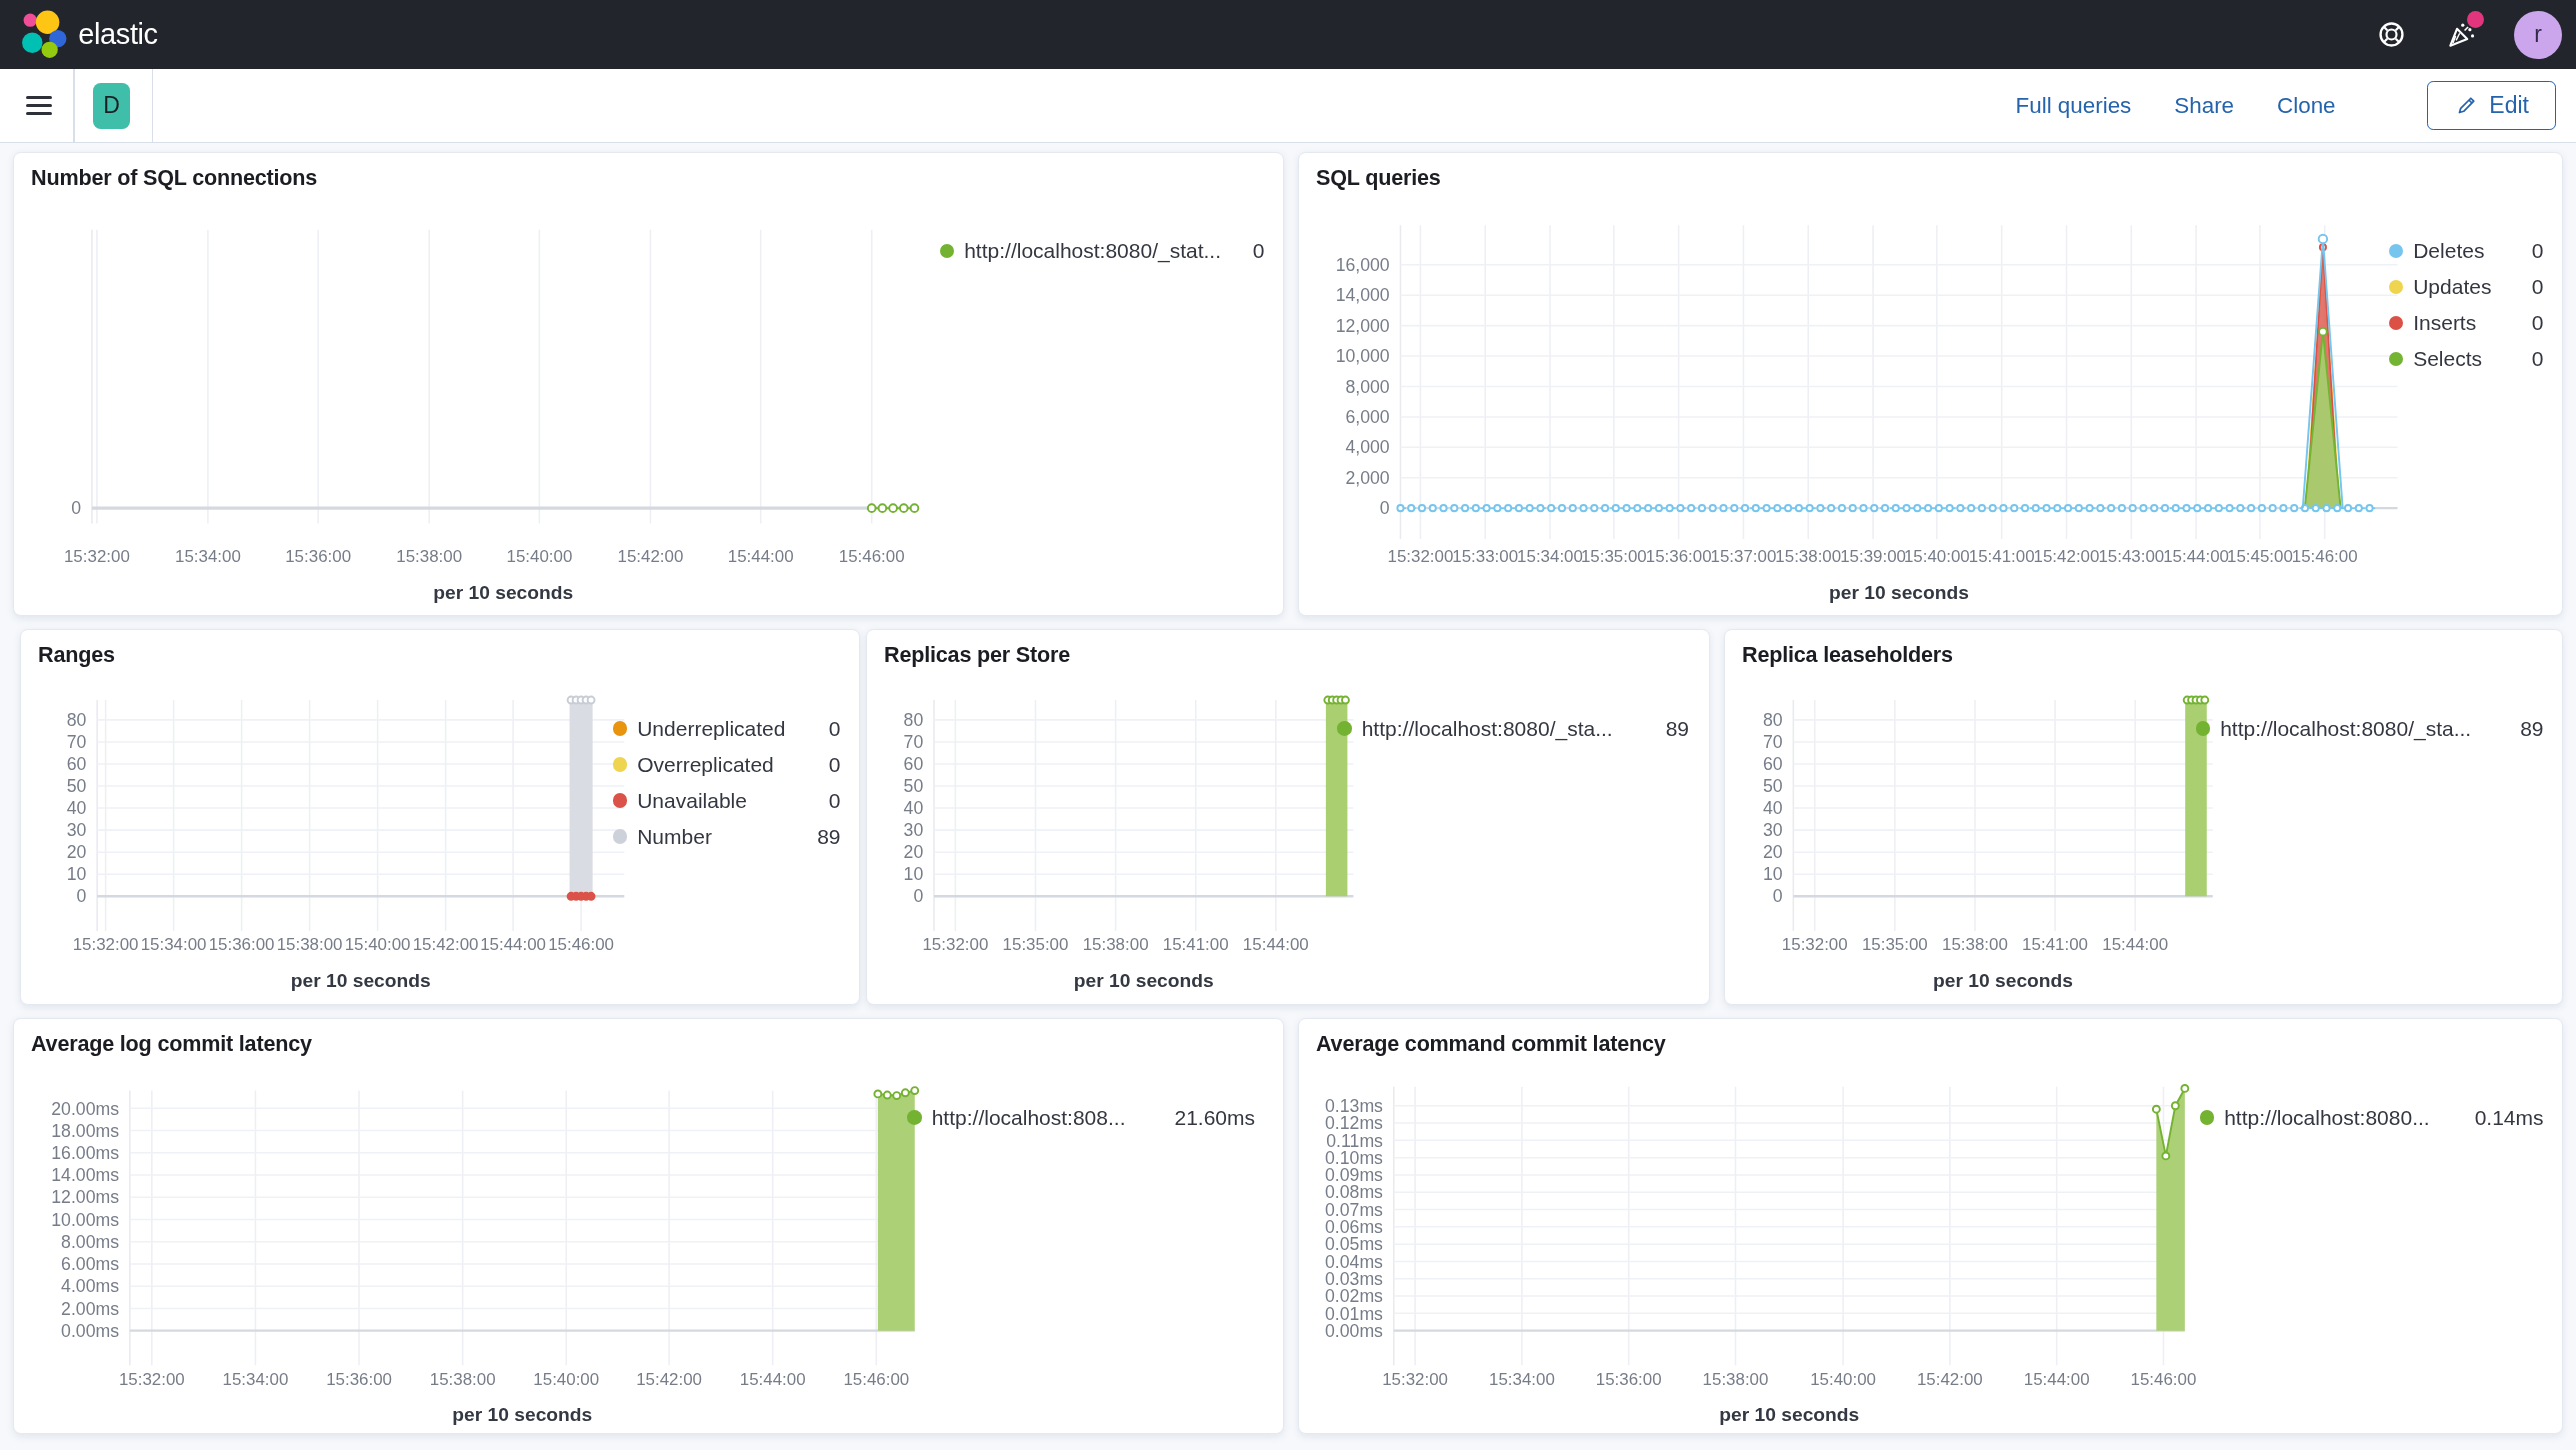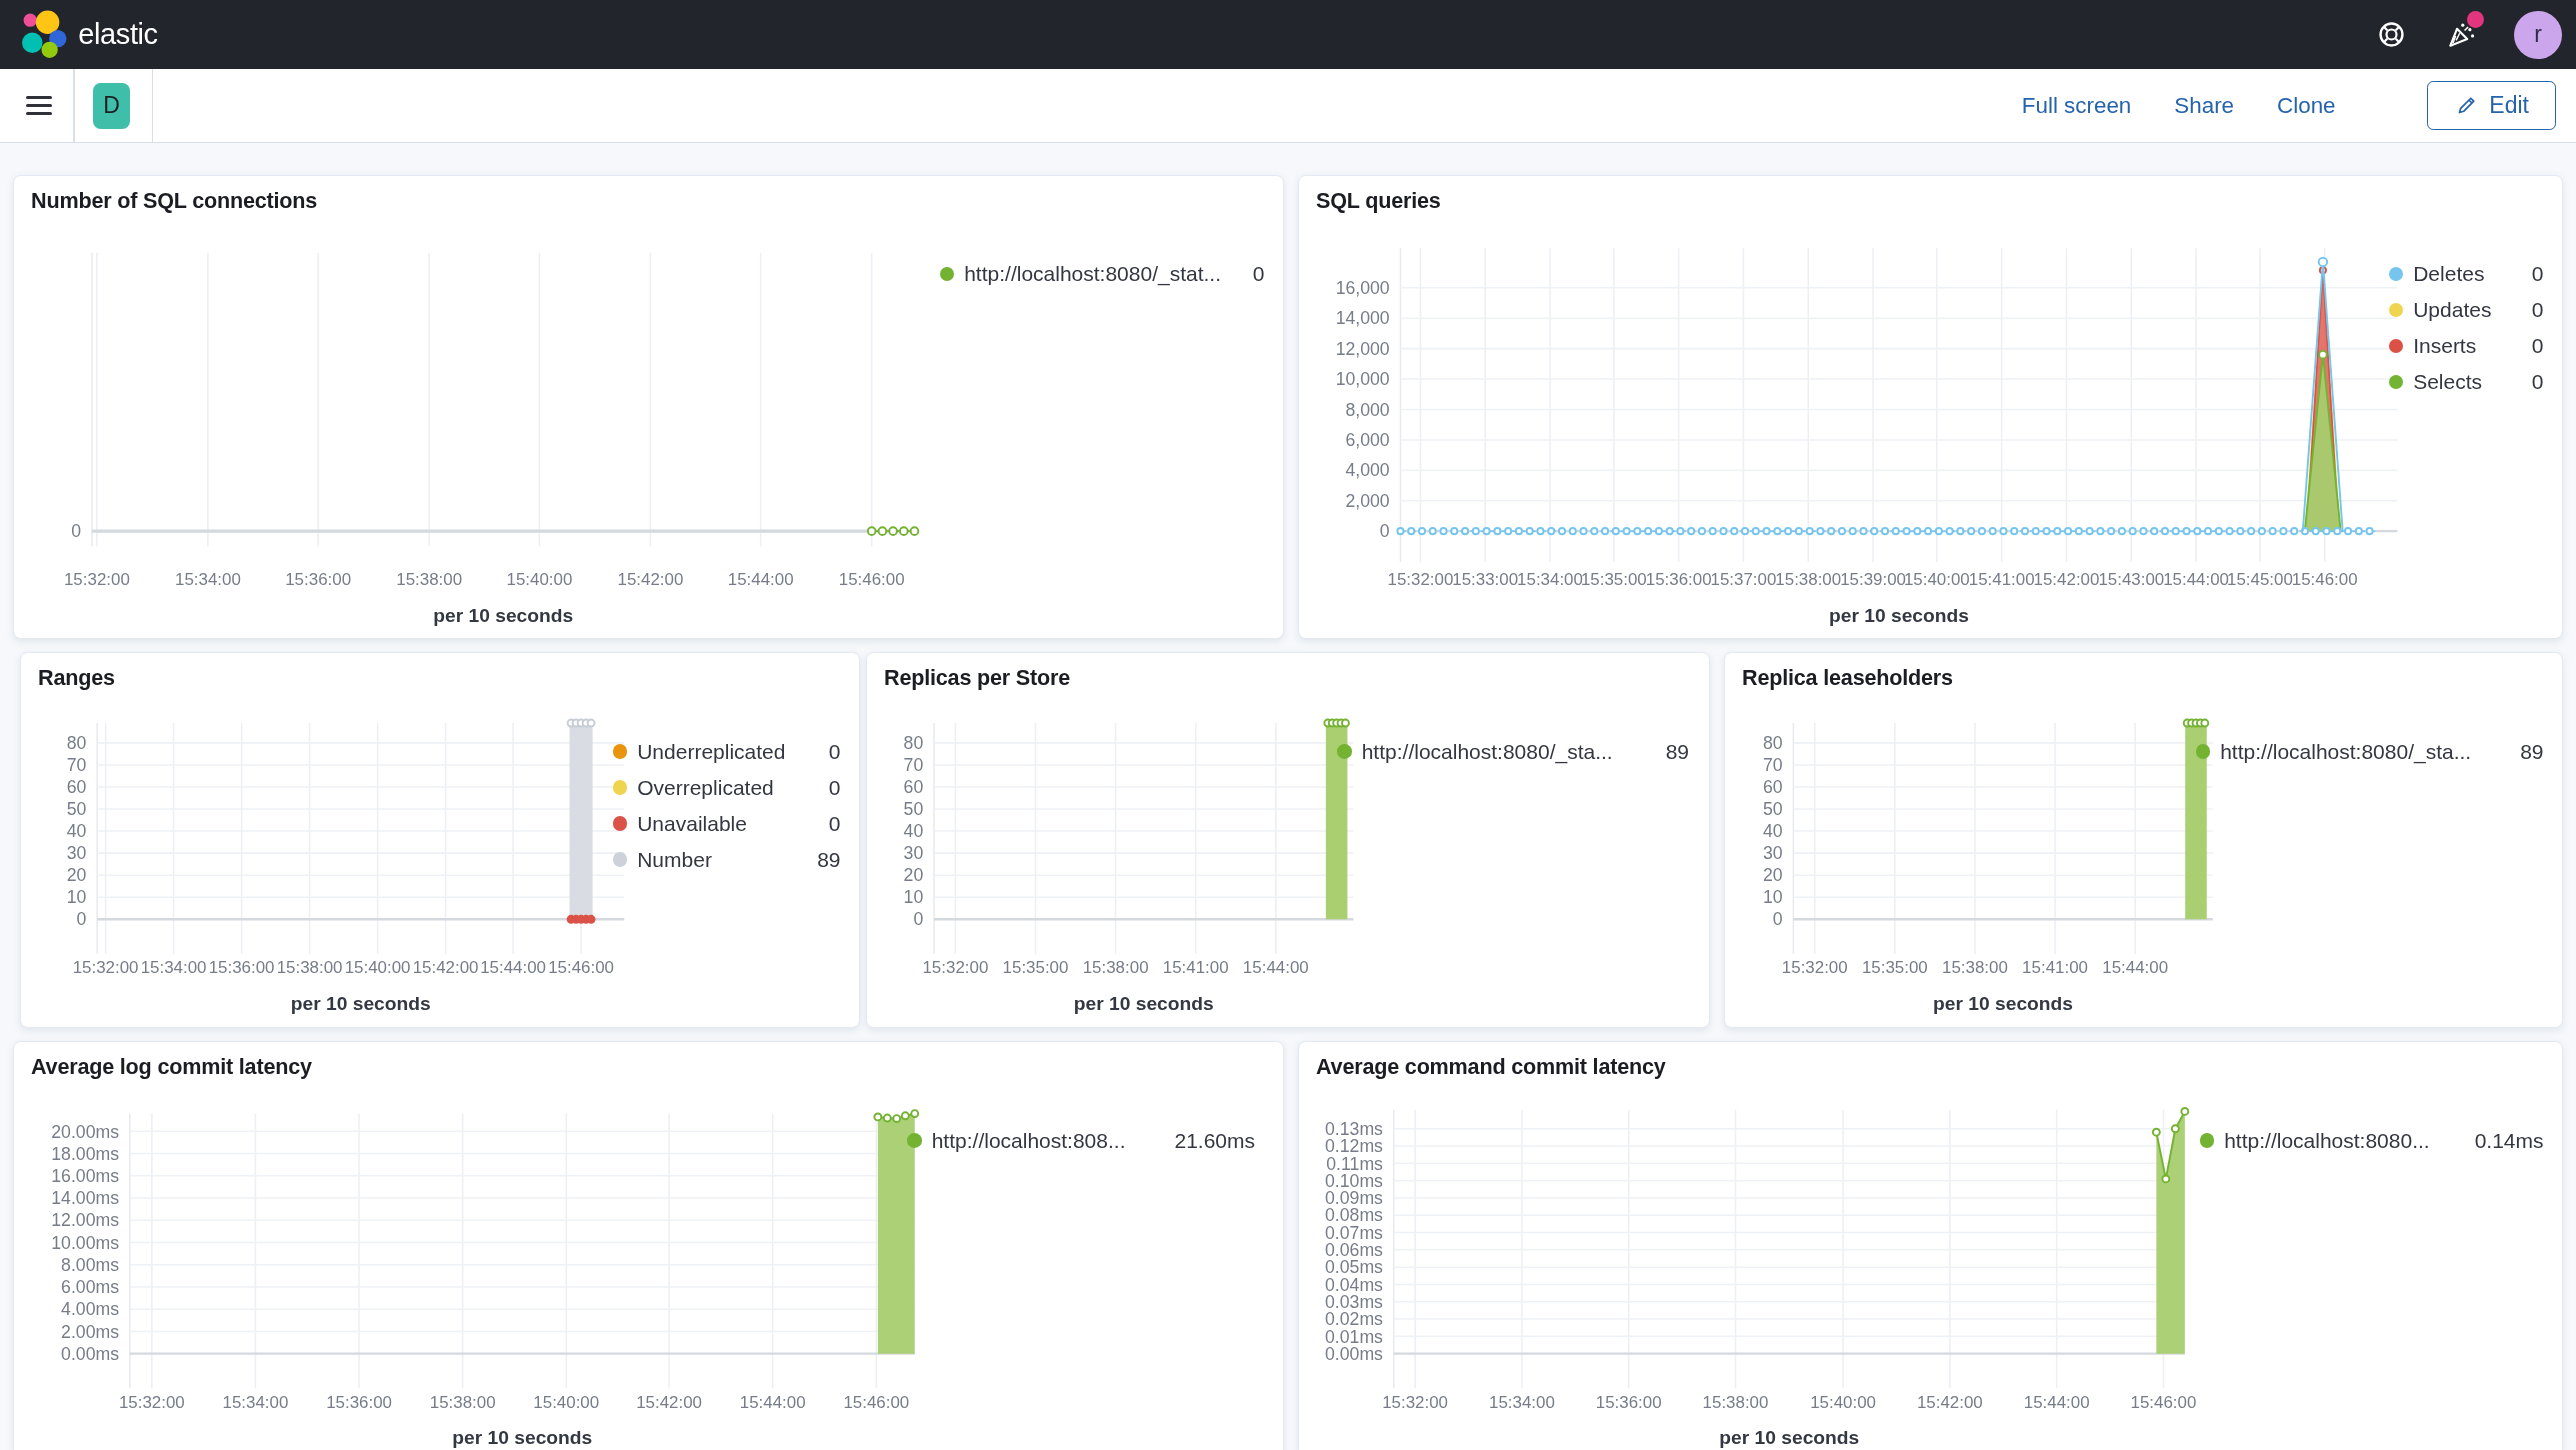--- a/index.html
+++ b/index.html
@@ -38,21 +38,21 @@
   .crumb-title { color:#1A1C21; font-size:23px; font-weight:700; letter-spacing:-0.2px; }
   .check-ico { margin-left:15.5px; display:flex; align-items:center; }
   .nav-actions { margin-left:auto; display:flex; align-items:center; gap:43px; margin-right:20px; }
   .nav-link { color:#2563AC; font-size:22.4px; font-weight:500; cursor:pointer; white-space:nowrap; }
   .edit-btn { display:flex; align-items:center; gap:10.8px; border:1.5px solid #2563AC; border-radius:6.2px;
               height:49px; padding:0 26px; color:#2563AC; font-size:23px; font-weight:500; cursor:pointer;margin-left:48px; }
 
   
   .main { position:absolute; left:0; top:143px; right:0; bottom:0; background:#F6F8FB; }
   .panel { position:absolute; background:#FFFFFF; border:1.5px solid #E3E8F1; border-radius:7.7px;
-           box-shadow:0 2.3px 7px rgba(125,140,165,0.16); overflow:hidden;margin-top:23px; }
+           box-shadow:0 2.3px 7px rgba(125,140,165,0.16); overflow:hidden; }
   .panel-title { position:absolute; left:17px; top:12.4px; font-size:21.6px; font-weight:700;
                  color:#1B1D23; letter-spacing:-0.2px; }
   .chart { position:absolute; left:0; top:0; width:100%; height:100%; }
   .tick-x { font-size:22px; fill:#767C88; }
   .tick-y { font-size:23px; fill:#767C88; }
   .ax-title { font-size:25px; font-weight:700; fill:#333842; }
   .legend { position:absolute; top:87px; display:flex; flex-direction:column; gap:13px; }
   .legend-row { display:flex; align-items:center; height:23px; cursor:pointer; }
   .legend-dot { width:14.7px; height:14.7px; border-radius:50%; flex:none; margin-right:10px; }
   .legend-label { flex:1; font-size:21px; color:#343741; white-space:nowrap; overflow:hidden; }
@@ -107,21 +107,21 @@
         <span></span>
         <span></span>
         <span></span>
       </div>
     <div class="vdiv"></div>
     <div class="space-badge">
       <span>D</span>
     </div>
     <div class="vdiv"></div>
     <div class="nav-actions">
-      <span class="nav-link">Full screen</span>
+      <span class="nav-link">Full queries</span>
       <span class="nav-link">Share</span>
       <span class="nav-link">Clone</span>
       <button class="edit-btn" style="background:transparent">
         <svg width="25" height="25" viewBox="0 0 32 32">
           <path d="M7 25 L8.6 19.6 L21.5 6.7 L25.3 10.5 L12.4 23.4 L7 25 Z" fill="none" stroke="#2563AC" stroke-width="2.2" stroke-linejoin="round"></path>
           <line x1="19.2" y1="9" x2="23" y2="12.8" stroke="#2563AC" stroke-width="2.2"></line>
         </svg>
         <span>Edit</span>
       </button>
     </div>

